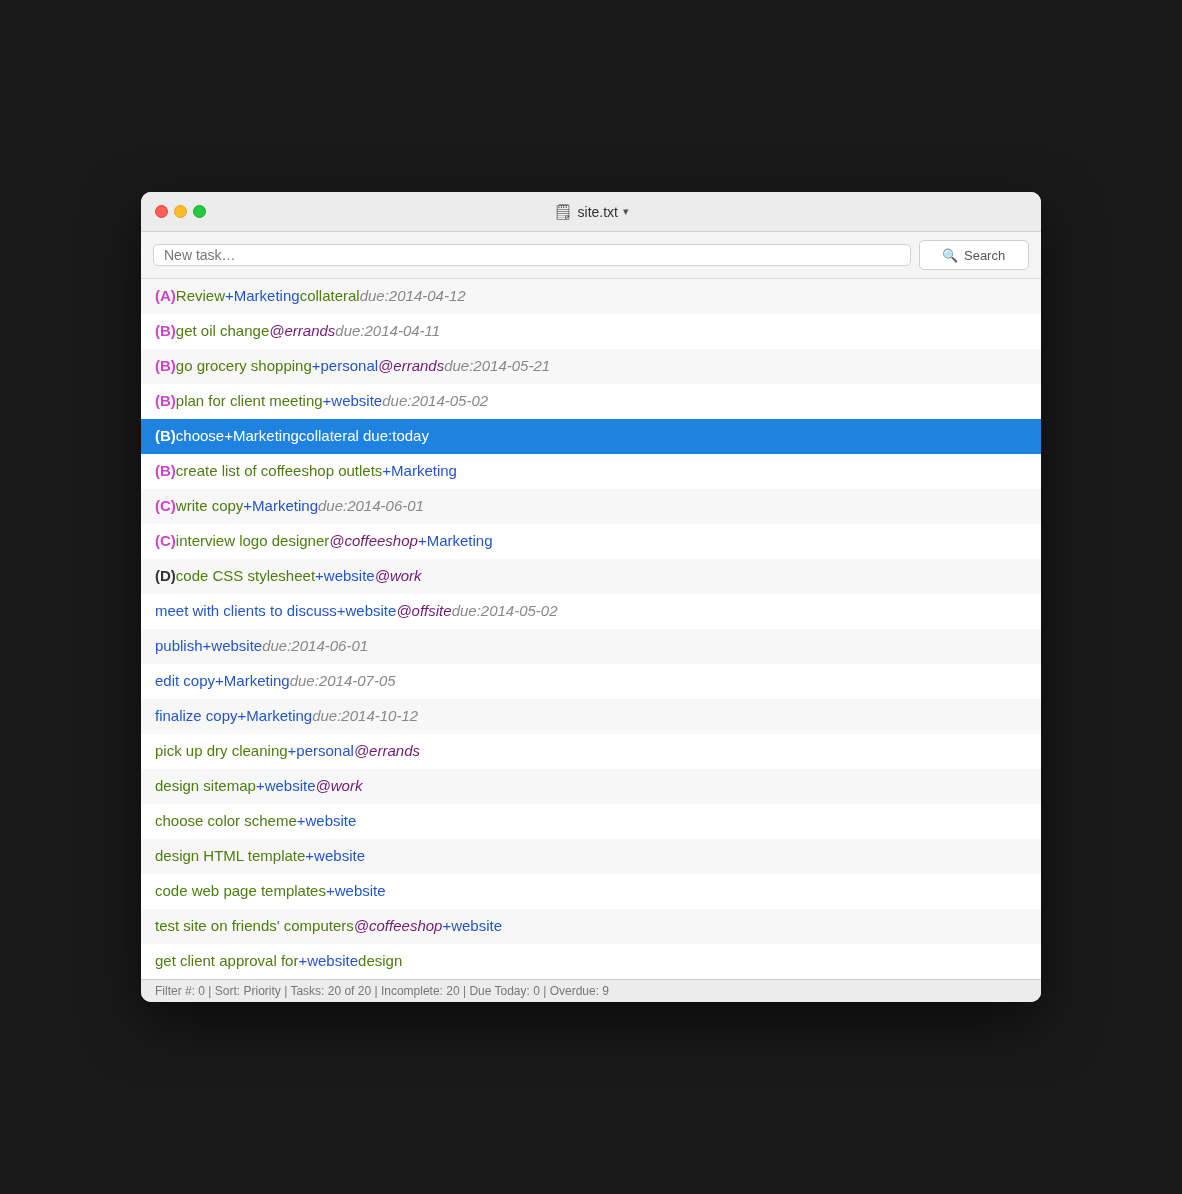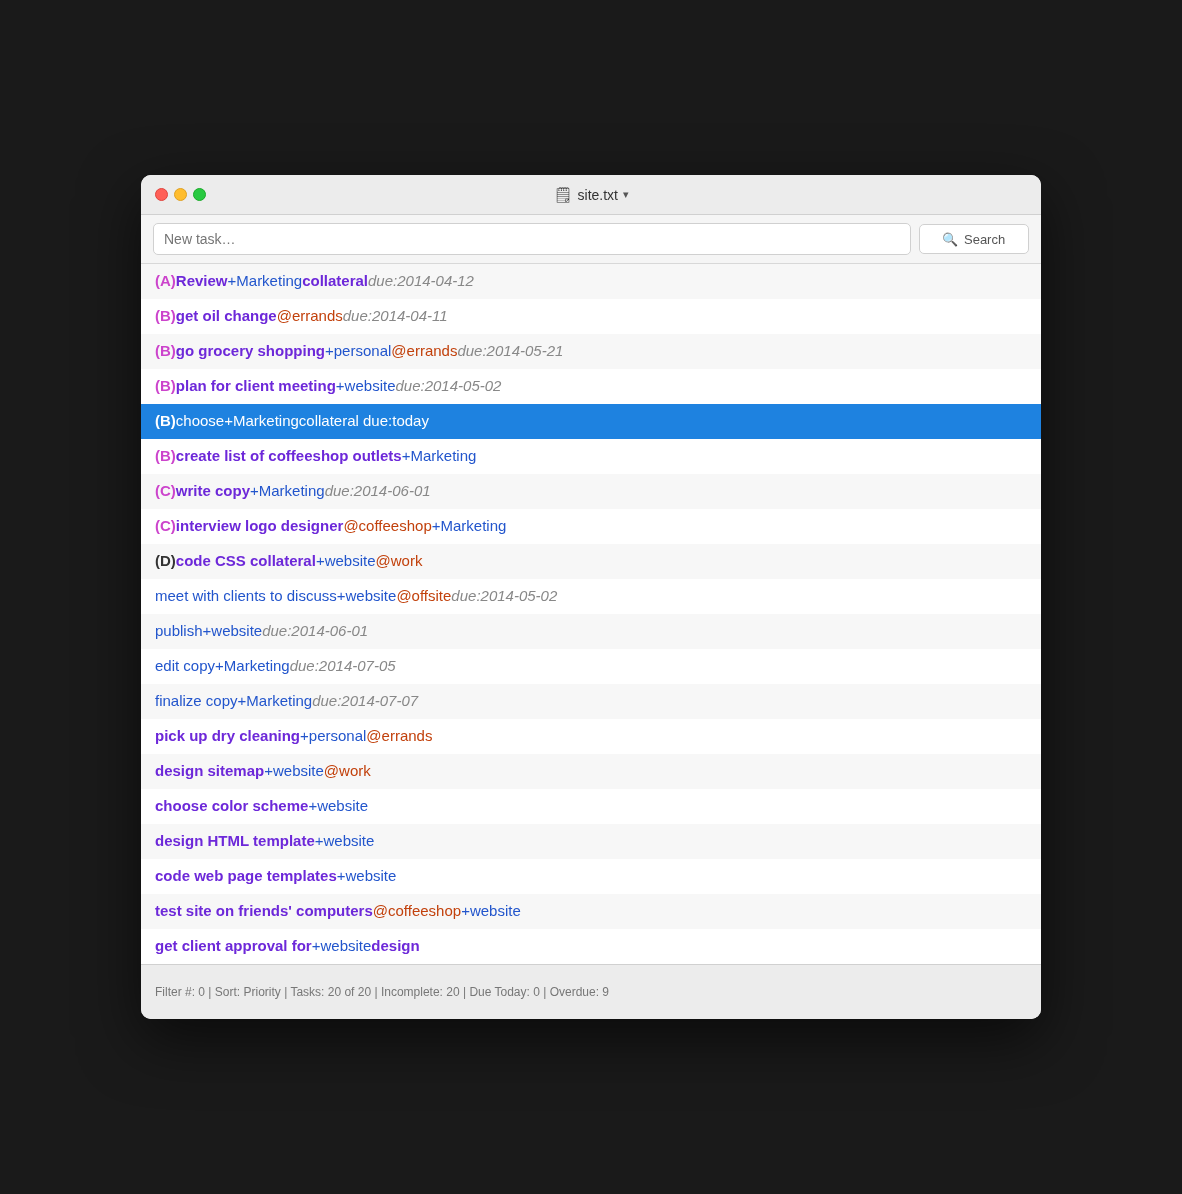--- a/index.html
+++ b/index.html
@@ -58,21 +58,21 @@
     .toolbar {
       background: #f5f5f5;
       border-bottom: 1px solid #d8d8d8;
       padding: 8px 12px;
       display: flex;
       gap: 8px;
       align-items: center;
     }
     .new-task-input {
       flex: 1;
-      height: 32px;
+      height: 22px;
       border: 1px solid #d0d0d0;
       border-radius: 5px;
       padding: 0 10px;
       font-size: 14px;
       color: #999;
       background: #fff;
       outline: none;
     }
     .search-btn {
       height: 30px;
@@ -109,27 +109,27 @@
       background: #1e82e0 !important;
       color: #fff;
     }
     .task-row.selected .priority { color: #fff !important; }
     .priority { font-weight: bold; }
     .priority-a { color: #cc44cc; }
     .priority-b { color: #cc44cc; }
     .priority-c { color: #cc44cc; }
     .priority-d { color: #333; }
     .project { color: #2255cc; }
-    .context { color: #c2410c; }
+    .context { color: #701a75; font-style: italic; }
     .due { color: #888; font-style: italic; }
-    .text { color: #6d28d9; font-weight: bold; }
+    .text { color: #4d7c0f; }
     .statusbar {
       background: #ececec;
       border-top: 1px solid #d0d0d0;
-      padding: 20px 14px;
+      padding: 4px 14px;
       font-size: 12px;
       color: #777;
     }
   </style>
 </head>
 <body>
 
 <div class="window">
 
   <div class="titlebar">
@@ -204,21 +204,21 @@
       </div>
       <div class="task-row">
         <span class="priority priority-c bold">(C)</span>
         <span class="text"> interview logo designer </span>
         <span class="context">@coffeeshop</span>
         <span class="text"> </span>
         <span class="project">+Marketing</span>
       </div>
       <div class="task-row">
         <span class="priority priority-d bold">(D)</span>
-        <span class="text"> code CSS collateral </span>
+        <span class="text"> code CSS stylesheet </span>
         <span class="project">+website</span>
         <span class="text"> </span>
         <span class="context">@work</span>
       </div>
       <div class="task-row">
         <span class="project">meet with clients to discuss</span>
         <span class="text"> </span>
         <span class="project">+website</span>
         <span class="text"> </span>
         <span class="context">@offsite</span>
@@ -237,21 +237,21 @@
         <span class="text"> </span>
         <span class="project">+Marketing</span>
         <span class="text"> </span>
         <span class="due">due:2014-07-05</span>
       </div>
       <div class="task-row">
         <span class="project">finalize copy</span>
         <span class="text"> </span>
         <span class="project">+Marketing</span>
         <span class="text"> </span>
-        <span class="due">due:2014-07-07</span>
+        <span class="due">due:2014-10-12</span>
       </div>
       <div class="task-row">
         <span class="text">pick up dry cleaning </span>
         <span class="project">+personal</span>
         <span class="text"> </span>
         <span class="context">@errands</span>
       </div>
       <div class="task-row">
         <span class="text">design sitemap </span>
         <span class="project">+website</span>

